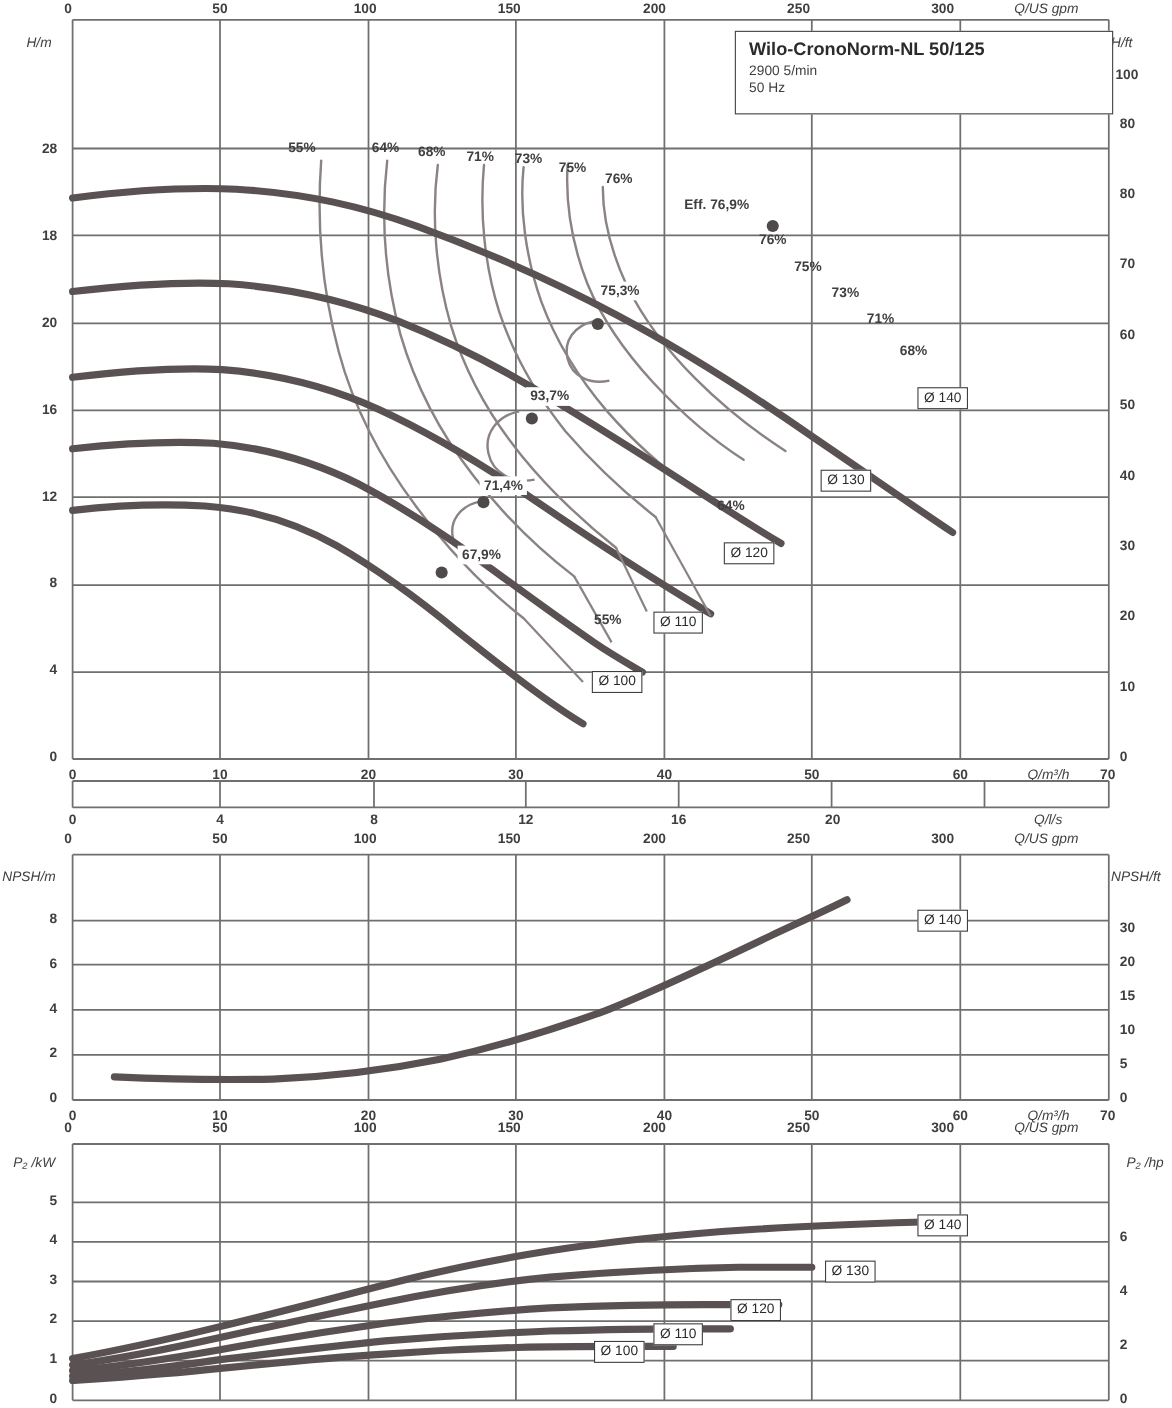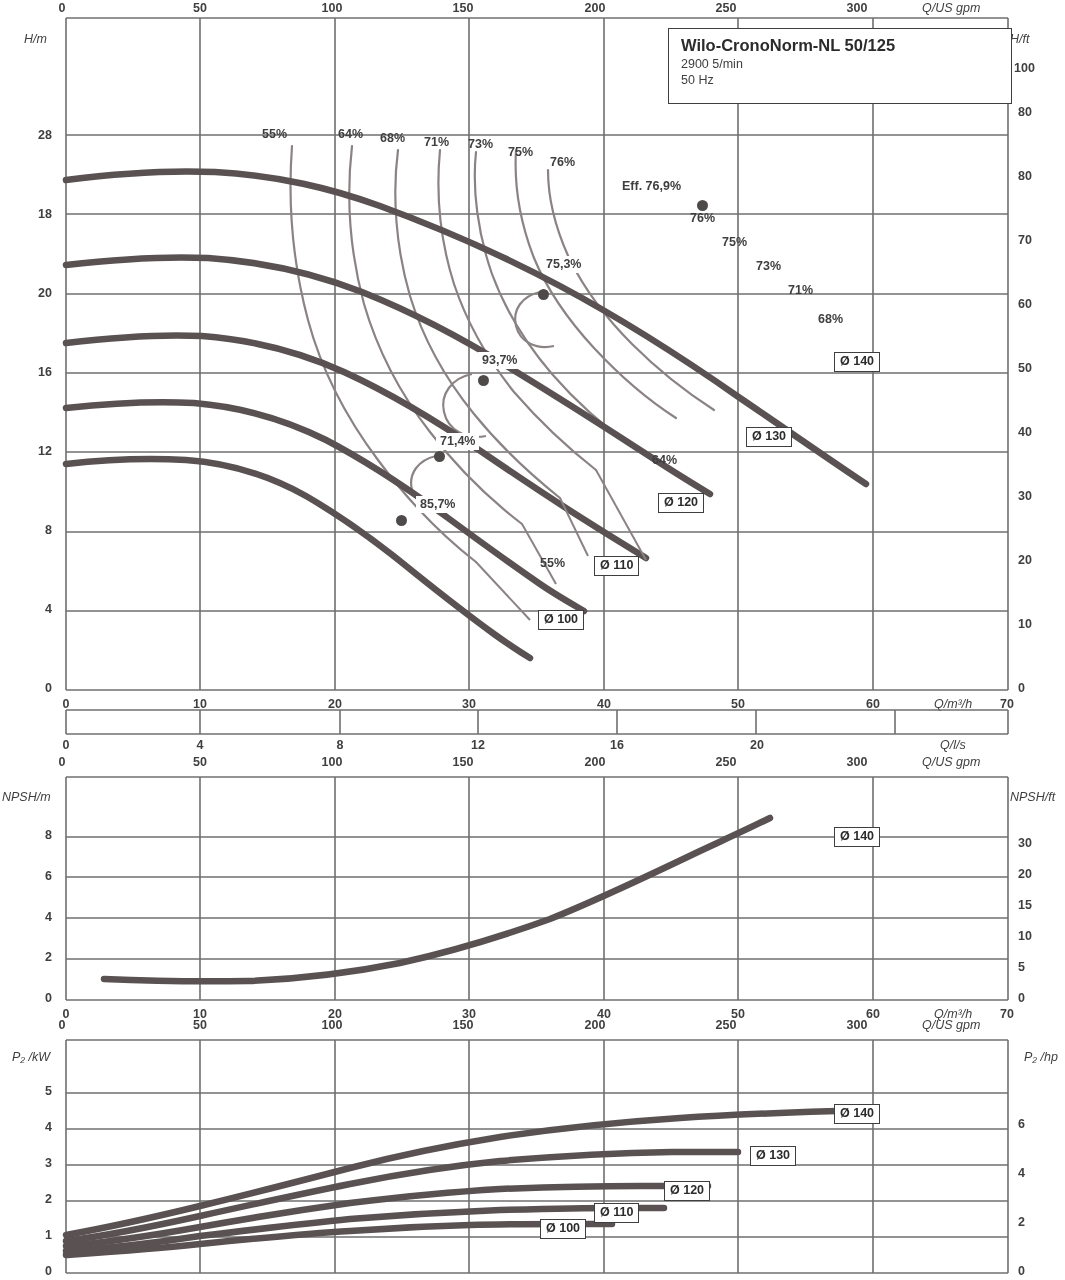--- a/index.html
+++ b/index.html
@@ -57,21 +57,21 @@
     font-size: 12.5px;
     color: #3f3f3f;
     line-height: 16px;
     white-space: nowrap;
   }
   .curve-label {
     position: absolute;
     background: #ffffff;
     border: 1px solid #3f3f3f;
     font-size: 12.5px;
-    font-weight: bold;
+    font-weight: normal;
     color: #2b2b2b;
     padding: 2px 5px 3px 5px;
     white-space: nowrap;
     line-height: 13px;
   }
   .eff-label {
     position: absolute;
     font-size: 12.5px;
     font-weight: bold;
     color: #3f3f3f;
@@ -210,21 +210,21 @@
     <div class="eff-label" style="left:756px;top:260px;">73%</div>
     <div class="eff-label" style="left:788px;top:284px;">71%</div>
     <div class="eff-label" style="left:818px;top:313px;">68%</div>
     <div class="eff-label" style="left:652px;top:454px;">64%</div>
     <div class="eff-label" style="left:540px;top:557px;">55%</div>
 
     <div class="eff-label boxed" style="left:618px;top:178px;">Eff. 76,9%</div>
     <div class="eff-label boxed" style="left:542px;top:256px;">75,3%</div>
     <div class="eff-label boxed" style="left:478px;top:352px;">93,7%</div>
     <div class="eff-label boxed" style="left:436px;top:433px;">71,4%</div>
-    <div class="eff-label boxed" style="left:416px;top:496px;">85,7%</div>
+    <div class="eff-label boxed" style="left:416px;top:496px;">67,9%</div>
 
     <div class="op-dot" style="left:697px;top:200px;"></div>
     <div class="op-dot" style="left:538px;top:289px;"></div>
     <div class="op-dot" style="left:478px;top:375px;"></div>
     <div class="op-dot" style="left:434px;top:451px;"></div>
     <div class="op-dot" style="left:396px;top:515px;"></div>
 
     <div class="curve-label" style="left:834px;top:352px;">Ø 140</div>
     <div class="curve-label" style="left:746px;top:427px;">Ø 130</div>
     <div class="curve-label" style="left:658px;top:493px;">Ø 120</div>

